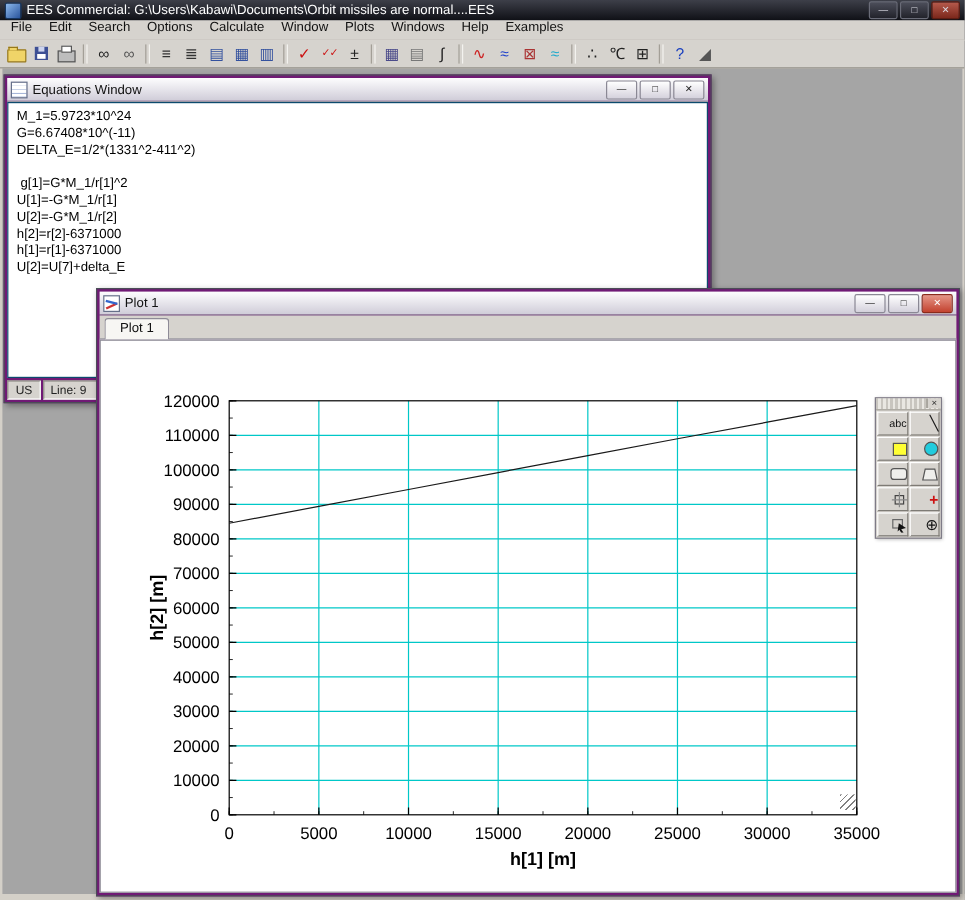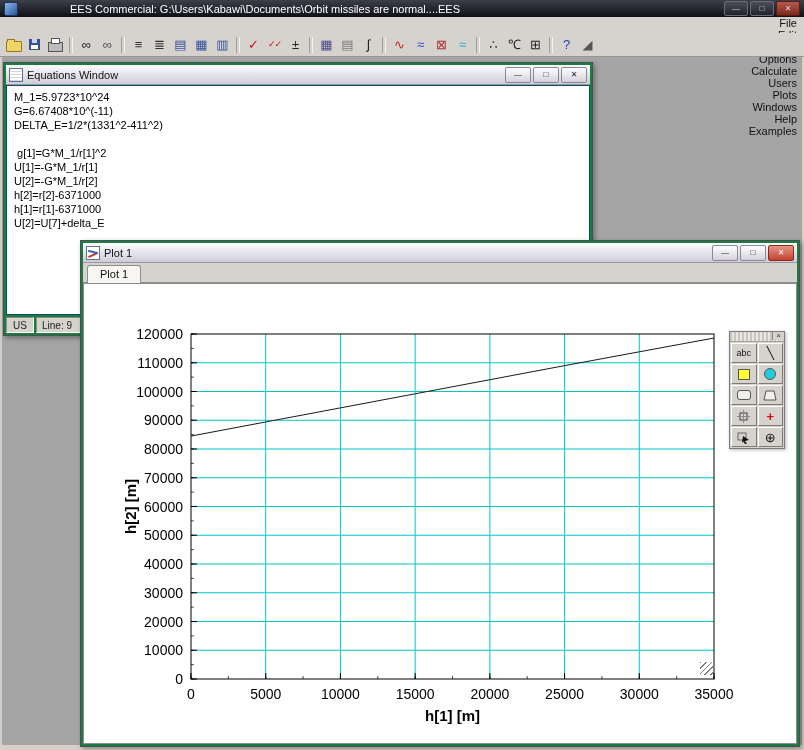--- a/index.html
+++ b/index.html
@@ -2,33 +2,33 @@
 <html><head>
 <meta charset="utf-8">
 <style>
   html,body{margin:0;padding:0;background:#6b6b6b;}
   .app{position:relative;width:804px;height:750px;overflow:hidden;background:#a5a5a5;
        font-family:"Liberation Sans",sans-serif;}
 
   
   .titlebar{position:absolute;top:0;left:0;right:0;height:17px;
     background:linear-gradient(#3d3f49,#0f1016);display:flex;align-items:center;
-    padding:0 2px;color:#fff;z-index:50;gap:48px;}
+    padding:0 2px;color:#fff;z-index:50;}
   .app-icon{width:12px;height:12px;margin:0 4px 0 2px;border-radius:2px;
     background:linear-gradient(135deg,#8db9ec,#28539c);border:1px solid #16355f;flex:0 0 auto;}
   .title-text{font-size:11px;white-space:nowrap;overflow:hidden;}
   .tb-buttons{margin-left:auto;display:flex;gap:2px;padding-right:2px;}
   .tbtn{width:22px;height:13px;border:1px solid #6a6c78;border-radius:2px;
     background:linear-gradient(#4c4e5a,#22232b);color:#d8d8e0;font-size:8px;line-height:1;
     display:flex;align-items:center;justify-content:center;}
   .tbtn.close{background:linear-gradient(#b55a4c,#7c281c);border-color:#5d1d13;}
 
   
   .menubar{position:absolute;top:17px;left:0;right:0;height:16px;background:#d6d3ce;
-    border-bottom:1px solid #b5b2ac;display:flex;align-items:flex-end;padding-left:2px;z-index:50;flex-direction:column;}
+    border-bottom:1px solid #b5b2ac;display:flex;align-items:flex-start;padding-left:2px;z-index:50;}
   .menu-item{font-size:11px;padding:0 7px;color:#111;}
 
   
   .toolbar{position:absolute;top:33px;left:0;right:0;height:23px;background:#d6d3ce;
     border-bottom:1px solid #98958d;display:flex;align-items:center;padding-left:3px;z-index:50;}
   .ti{width:21px;height:19px;display:flex;align-items:center;justify-content:center;
     font-size:13px;line-height:1;}
   .tb-sep{width:2px;height:16px;border-left:1px solid #a39f97;border-right:1px solid #f3f2ef;margin:0 3px;}
   .ic-folder{width:14px;height:9px;background:#f0d468;border:1px solid #96781c;border-radius:1px;
     position:relative;margin-top:3px;}
@@ -38,21 +38,21 @@
   .ic-floppy::before{content:"";position:absolute;top:0;left:3px;width:5px;height:4px;background:#cdd4ee;}
   .ic-floppy::after{content:"";position:absolute;bottom:1px;left:2px;width:7px;height:4px;background:#fff;}
   .ic-printer{width:13px;height:8px;background:#bdbdbd;border:1px solid #555;position:relative;margin-top:5px;}
   .ic-printer::before{content:"";position:absolute;top:-5px;left:2px;width:7px;height:4px;background:#fff;border:1px solid #555;}
 
   
   .mdi{position:absolute;top:56px;left:0;right:0;bottom:0;background:#a5a5a5;
     border-left:2px solid #d4d0c8;border-right:2px solid #d4d0c8;border-bottom:5px solid #d4d0c8;}
 
   
-  .win{position:absolute;background:#15803d;border:1px solid #4b4d57;
+  .win{position:absolute;background:#701a75;border:1px solid #4b4d57;
     box-shadow:2px 2px 5px rgba(0,0,0,.35);}
   .win-tb{position:absolute;left:2px;right:2px;top:2px;height:19px;display:flex;align-items:center;
     padding:0 3px;background:linear-gradient(#fdfdfe,#cfccd8);border-bottom:1px solid #9b98a4;}
   .win-title{font-size:11px;color:#111;white-space:nowrap;}
   .win-btns{margin-left:auto;display:flex;gap:2px;}
   .wbtn{width:24px;height:14px;border:1px solid #8a8894;border-radius:2px;
     background:linear-gradient(#ffffff,#d4d1dc);display:flex;align-items:center;justify-content:center;
     font-size:8px;line-height:1;color:#222;}
   .wbtn.close-red{background:linear-gradient(#e59688,#c3422f);color:#fff;border-color:#8a2a1c;}
   .win-icon{width:12px;height:12px;margin-right:4px;flex:0 0 auto;border:1px solid #66708a;
@@ -85,21 +85,21 @@
 
   
   .palette{position:absolute;top:47px;right:11px;width:54px;background:#d6d3ce;
     border:1px solid #7e7b87;box-shadow:1px 1px 3px rgba(0,0,0,.3);z-index:5;}
   .palette-header{height:9px;background:repeating-linear-gradient(90deg,#c8c5bf 0 2px,#e9e7e2 2px 4px);
     position:relative;border-bottom:1px solid #a5a29b;}
   .palette-close{position:absolute;right:0;top:0;width:11px;height:8px;background:#d6d3ce;
     border-left:1px solid #8a877f;font-size:8px;line-height:8px;text-align:center;color:#333;}
   .palette-grid{display:grid;grid-template-columns:1fr 1fr;gap:1px;padding:1px;}
   .pt{height:20px;border:1px solid;border-color:#ffffff #7e7b75 #7e7b75 #ffffff;background:#d6d3ce;
-    display:flex;align-items:center;justify-content:center;font-size:10px;padding:0;margin:0;
+    display:flex;align-items:center;justify-content:flex-end;font-size:10px;padding:0;margin:0;
     font-family:"Liberation Sans",sans-serif;}
   .pt-abc{font-size:9px;color:#111;}
   .sq{width:10px;height:9px;background:#ffff33;border:1px solid #555;}
   .ci{width:10px;height:10px;border-radius:50%;background:#22ccdd;border:1px solid #555;}
   .rr{width:12px;height:8px;border:1px solid #555;border-radius:3px;background:#efefec;}
   .cross{color:#cc1111;font-size:13px;font-weight:bold;}
   .zoomg{font-size:13px;color:#111;}
   .lineg{font-size:12px;color:#111;}
 
   .grip{position:absolute;left:616px;top:378px;width:13px;height:13px;background:#fff;
@@ -119,21 +119,21 @@
       <span class="tbtn close">✕</span>
     </span>
   </div>
 
   <div class="menubar" id="menubar">
       <span class="menu-item">File</span>
       <span class="menu-item">Edit</span>
       <span class="menu-item">Search</span>
       <span class="menu-item">Options</span>
       <span class="menu-item">Calculate</span>
-      <span class="menu-item">Users</span>
+      <span class="menu-item">Window</span>
       <span class="menu-item">Plots</span>
       <span class="menu-item">Windows</span>
       <span class="menu-item">Help</span>
       <span class="menu-item">Examples</span>
     </div>
 
   <div class="toolbar" id="toolbar">
       <span class="ti">
         <span class="ic-folder"></span>
       </span>

